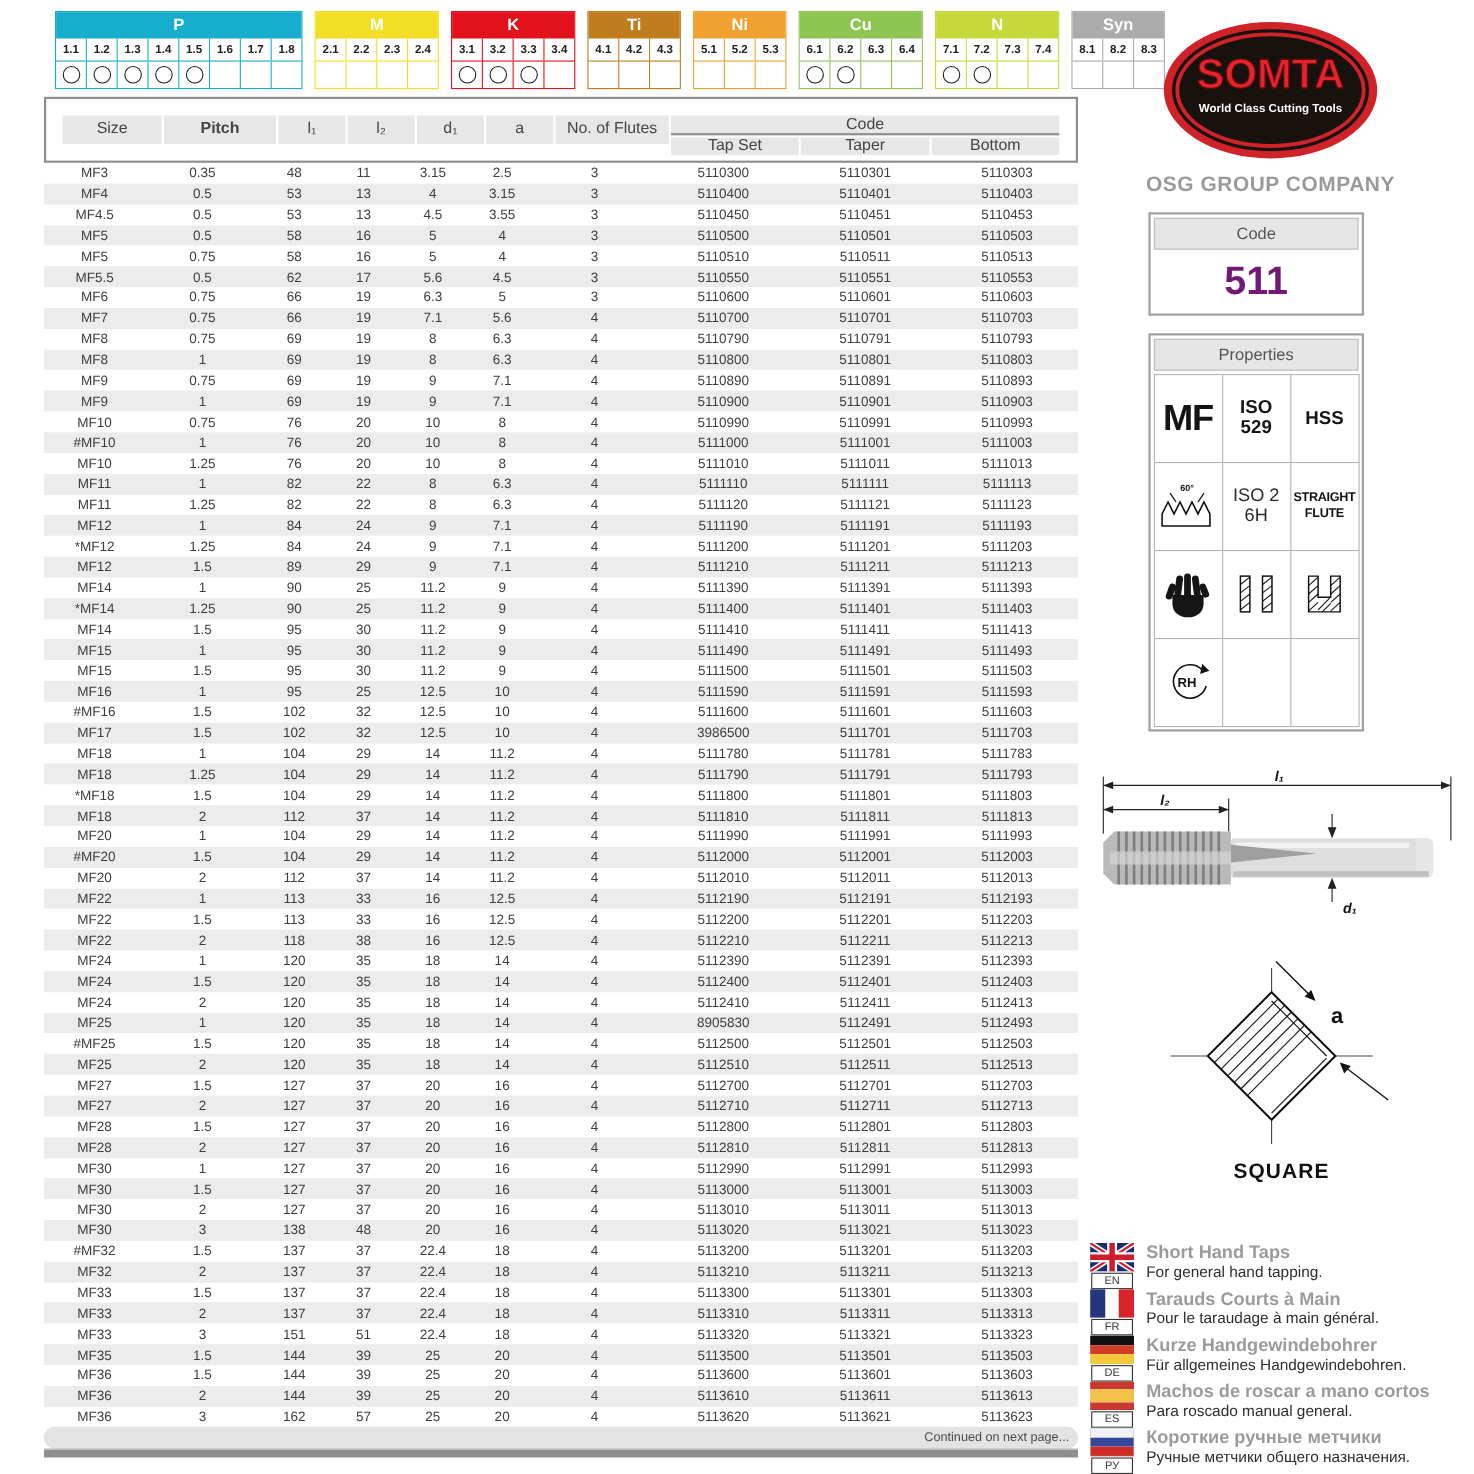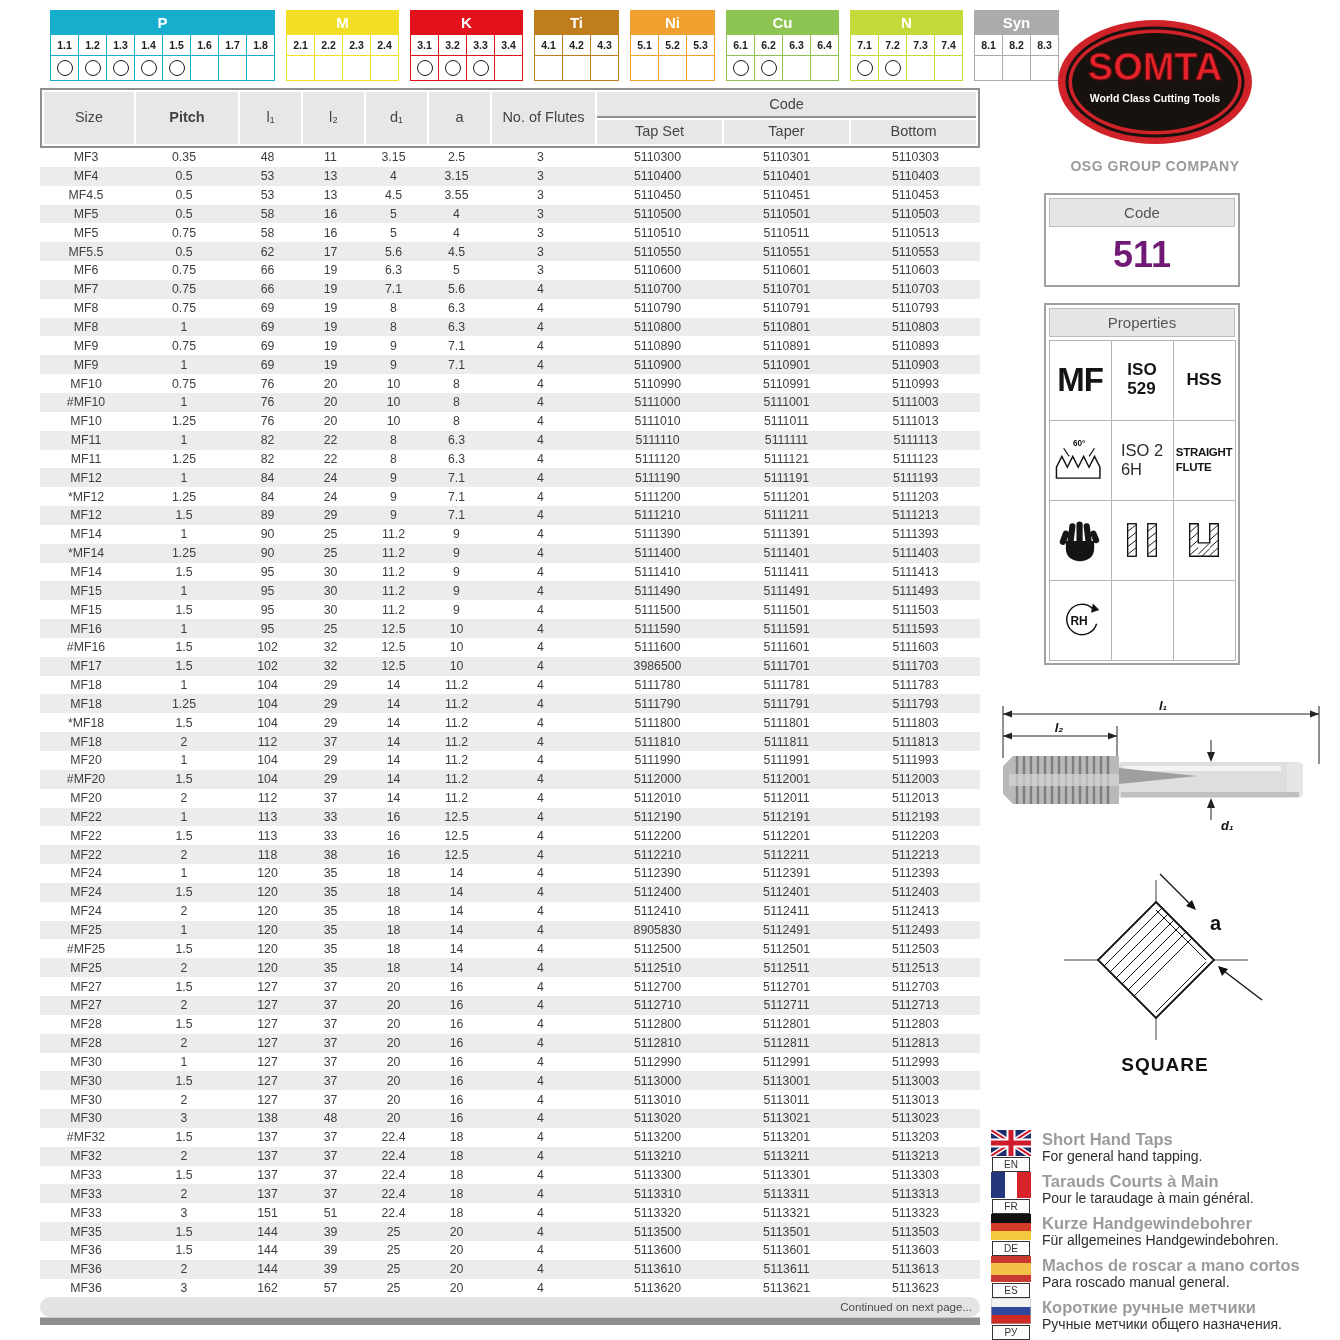--- a/index.html
+++ b/index.html
@@ -12,46 +12,46 @@
   .mat-head{background:var(--gc);color:#fff;font-weight:bold;font-size:15px;text-align:center;height:24px;line-height:24px;}
   .mat-row{display:flex;}
   .mat-col{width:27px;border-left:1px solid var(--gc);}
   .mat-col:first-child{border-left:none;}
   .mat-num{height:20px;line-height:20px;font-size:10.5px;font-weight:bold;color:#222;text-align:center;border-bottom:1px solid var(--gc);}
   .mat-circ{height:24px;display:flex;align-items:center;justify-content:center;}
   .circle{width:14px;height:14px;border:1.6px solid #1c1c1c;border-radius:50%;display:inline-block;}
 
   
   .spec-table{position:absolute;left:40px;top:88px;width:940px;}
-  .t-header{display:flex;border:2px solid #8f8f8f;background:#fff;padding:2px;gap:2px;height:60px;box-sizing:border-box;font-size:14.5px;color:#444;}
+  .t-header{display:flex;border:2px solid #8f8f8f;background:#fff;padding:15px;gap:2px;height:60px;box-sizing:border-box;font-size:14.5px;color:#444;}
   .hc{background:#e7e7e7;display:flex;align-items:center;justify-content:center;text-align:center;line-height:1.1;}
   .w1{width:90px;}.w2{width:102px;font-weight:bold;}.w3{width:61px;}.w7{width:103px;}
   .code-group{flex:1;display:flex;flex-direction:column;}
   .code-top{height:24px;background:#e7e7e7;display:flex;align-items:center;justify-content:center;border-bottom:2px solid #8f8f8f;margin-bottom:2px;}
   .code-sub{display:flex;gap:2px;flex:1;}
   .code-sub .hc{flex:1;}
   .t-body{width:940px;}
   .trow{display:grid;grid-template-columns:92px 104px 63px 63px 63px 63px 105px 129px 129px 129px;height:18.85px;}
   .trow.alt{background:#ececec;}
   .td{font-size:12.3px;color:#3d3d3d;display:flex;align-items:center;justify-content:center;overflow:hidden;white-space:nowrap;}
   .t-footer{height:20px;background:#e3e3e3;display:flex;align-items:center;justify-content:flex-end;padding-right:8px;box-sizing:border-box;font-size:11.5px;color:#4a4a4a;border-radius:10px;}
   .t-bottom-bar{height:7px;background:#8e8e8e;border-top:1px solid #c9c9c9;}
 
   
   .logo-wrap{position:absolute;left:1055px;top:18px;width:200px;height:132px;}
-  .osg{position:absolute;left:1040px;top:158px;width:230px;text-align:center;font-size:14px;font-weight:bold;color:#9a9a9a;letter-spacing:.5px;}
+  .osg{position:absolute;left:1040px;top:158px;width:230px;text-align:center;font-size:19px;font-weight:bold;color:#9a9a9a;letter-spacing:.5px;}
 
   .side-box{position:absolute;border:2px solid #a0a0a0;background:#fff;padding:3px;box-sizing:border-box;}
   .box-title{background:#e6e6e6;border:1px solid #bcbcbc;text-align:center;font-size:15px;color:#555;height:27px;line-height:27px;}
   .code-box{left:1044px;top:193px;width:196px;height:94px;}
   .code-value{text-align:center;font-size:36px;font-weight:bold;color:#701a75;line-height:56px;}
 
   .props-box{left:1044px;top:303px;width:196px;}
   .props-grid{display:grid;grid-template-columns:repeat(3,1fr);margin-top:3px;}
-  .prop-cell{border:1px solid #b5b5b5;height:79px;display:flex;align-items:center;justify-content:center;background:#fff;margin:-0.5px;}
+  .prop-cell{border:1px solid #b5b5b5;height:79px;display:flex;align-items:center;justify-content:center;text-align:center;background:#fff;margin:-0.5px;}
   .ptext{white-space:pre-line;color:#141414;}
   .ptext.xl{font-size:33px;font-weight:800;letter-spacing:-1px;}
   .ptext.lg{font-size:17px;font-weight:bold;line-height:1.1;}
   .ptext.md{font-size:16.5px;font-weight:500;color:#2b2b2b;line-height:1.15;}
   .ptext.sm{font-size:11.5px;font-weight:bold;letter-spacing:-0.3px;line-height:1.3;}
   .picon{display:inline-flex;}
 
   .tap-diagram{position:absolute;left:995px;top:698px;width:340px;height:152px;}
   .square-diagram{position:absolute;left:1050px;top:860px;width:230px;text-align:center;}
   .square-caption{font-size:19px;font-weight:bold;letter-spacing:1px;color:#111;margin-top:-6px;}

